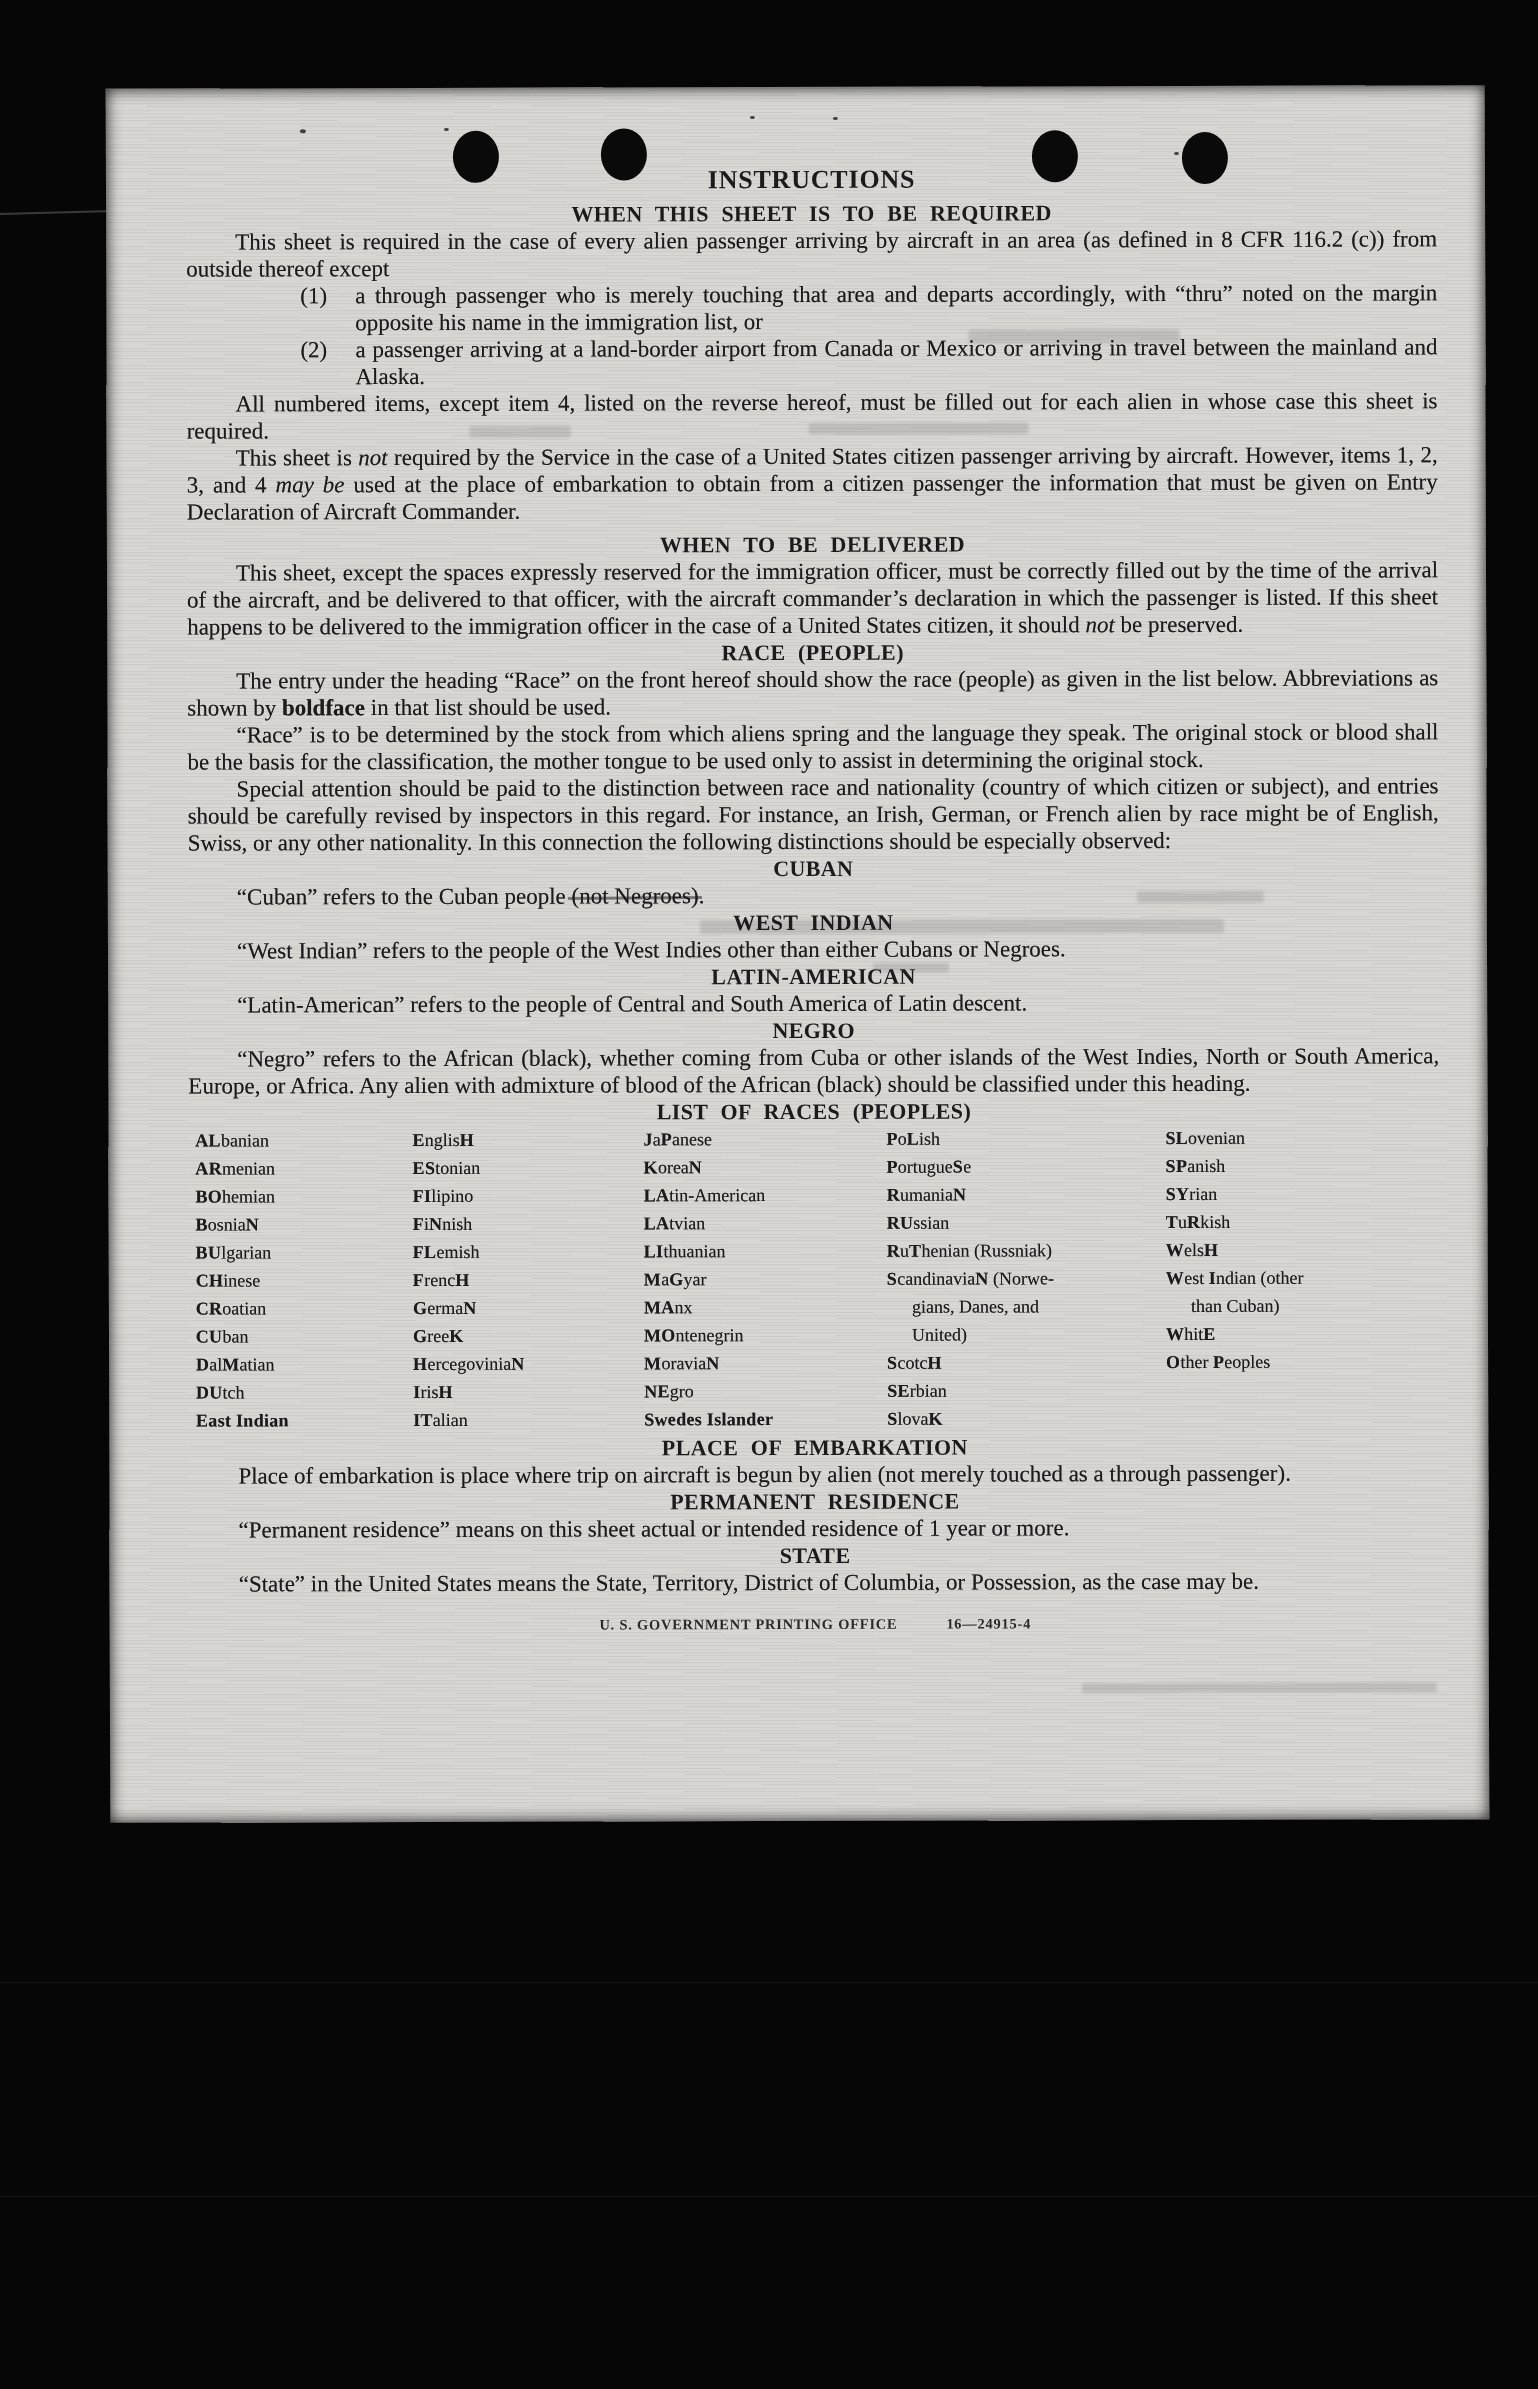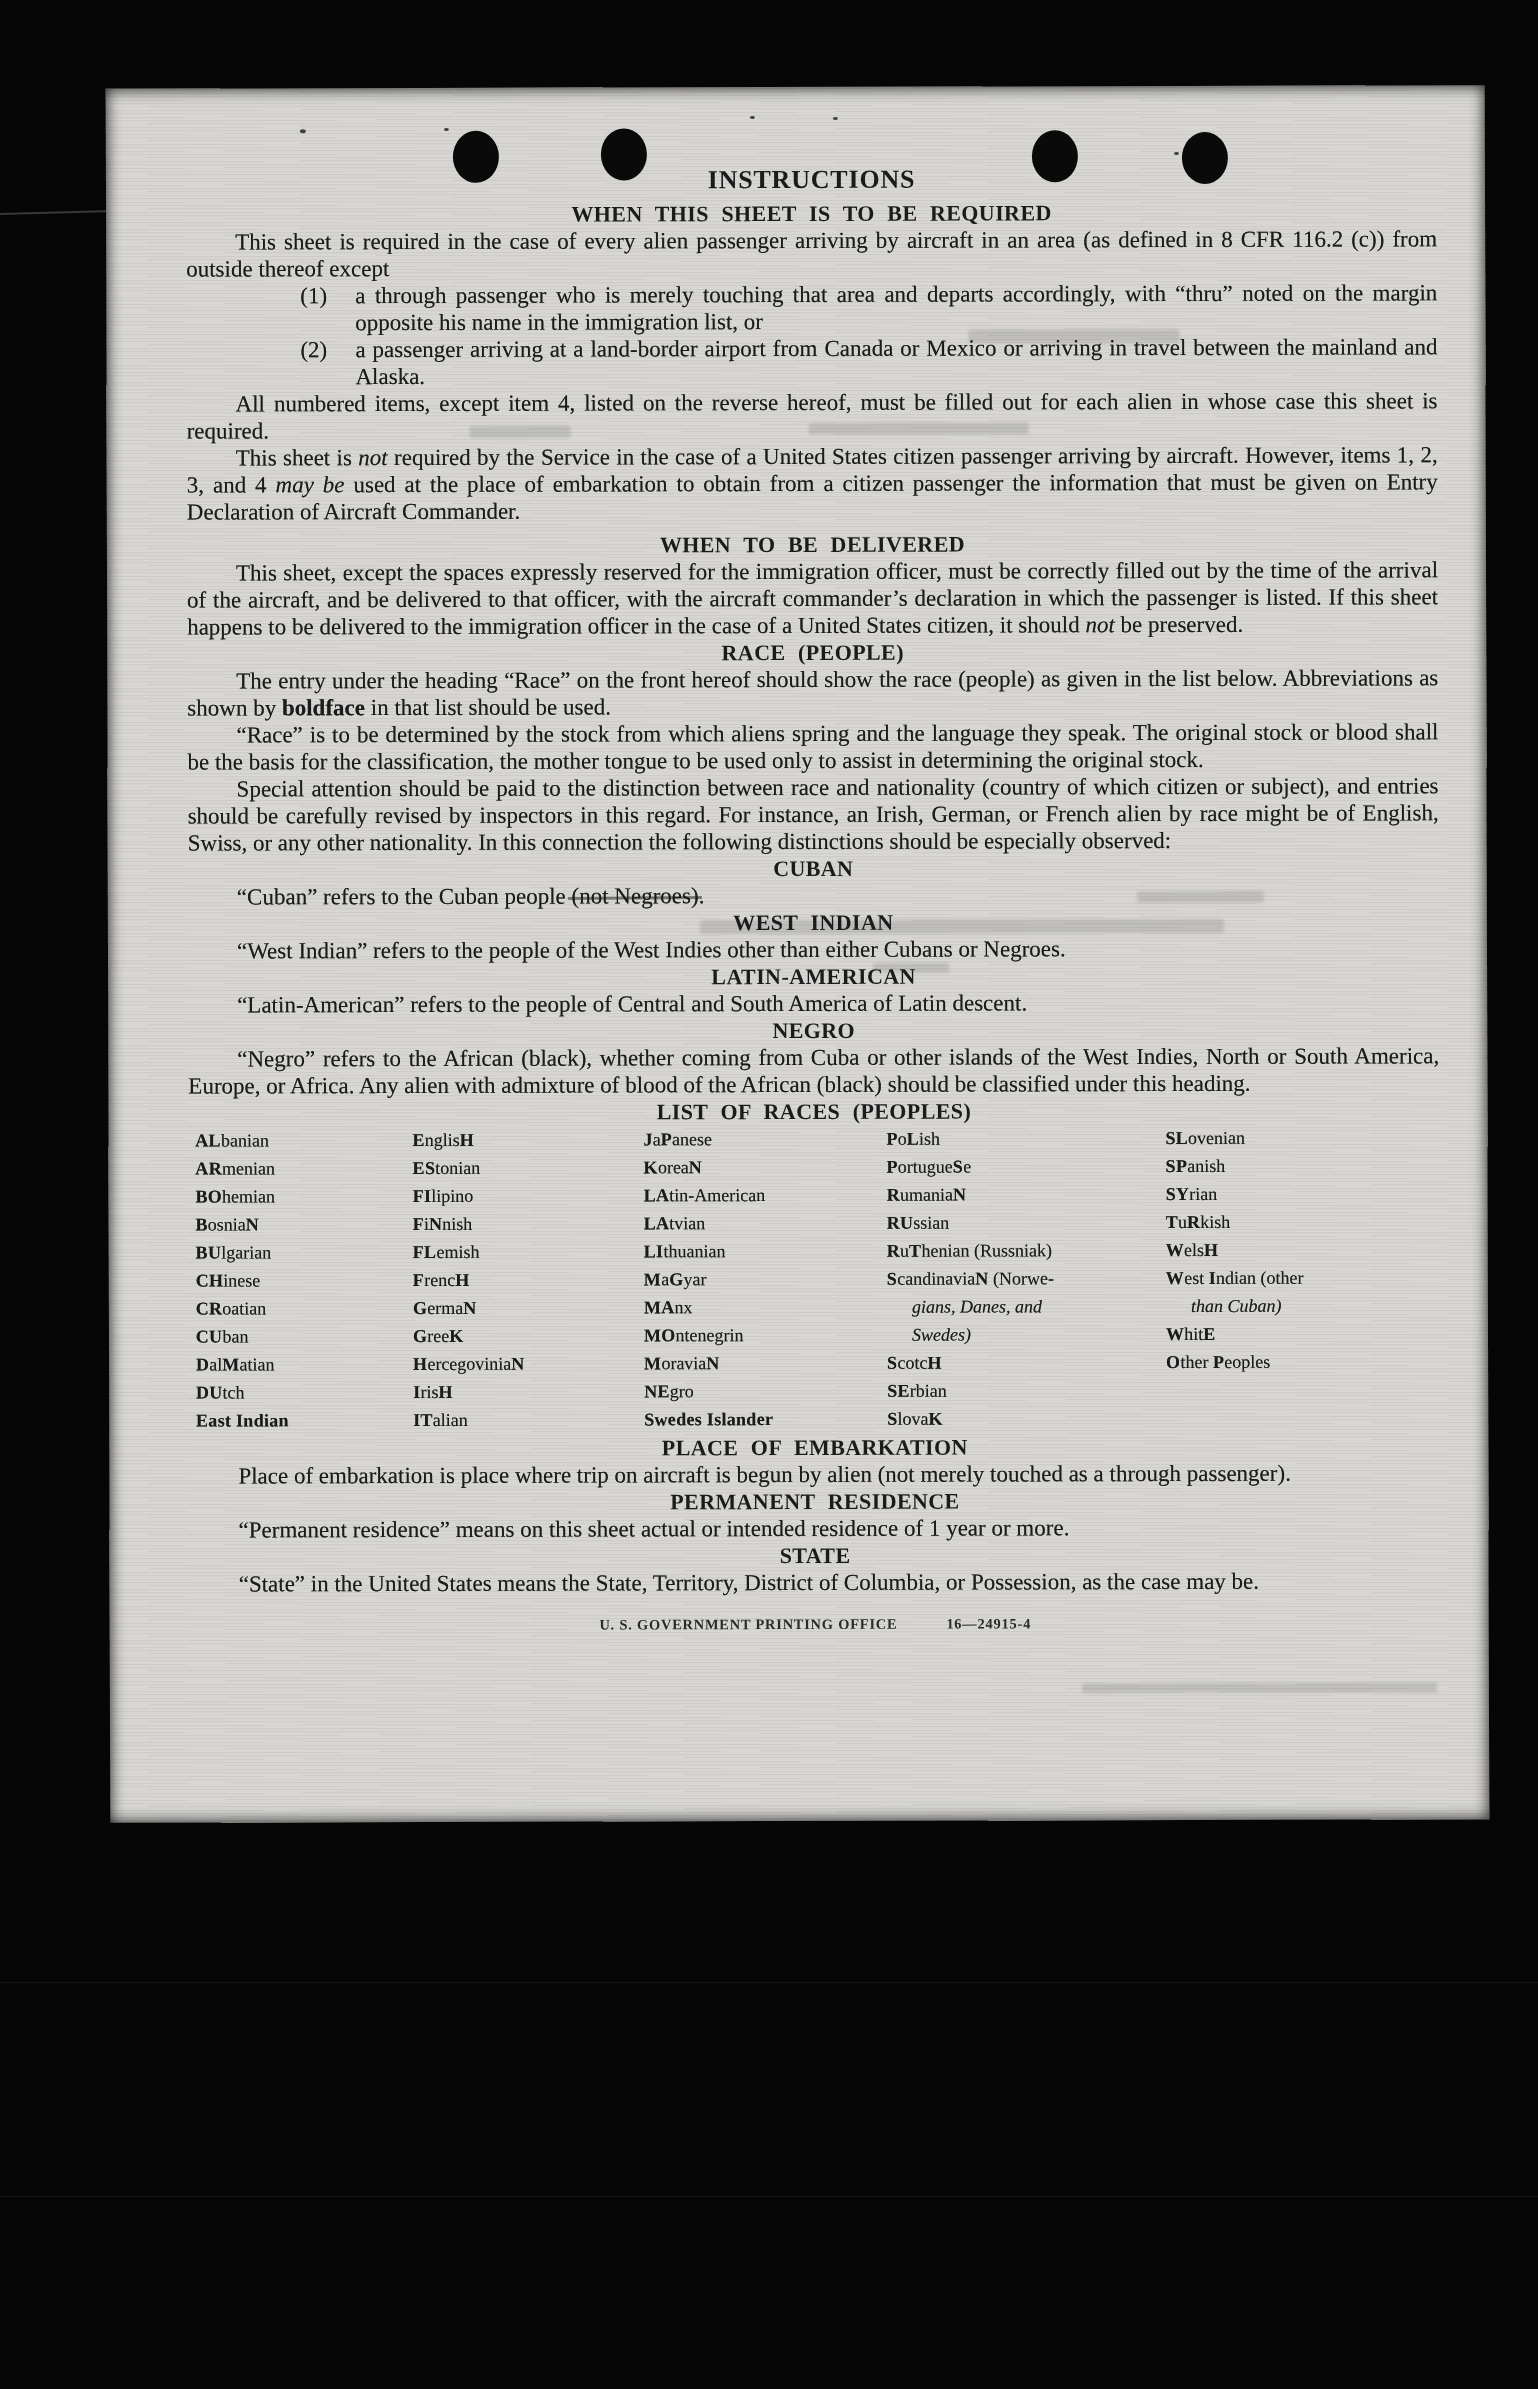--- a/index.html
+++ b/index.html
@@ -23,21 +23,21 @@
   p.body{font-size:23px;line-height:27px;text-align:justify;text-shadow:0 0 0.4px rgba(20,20,20,.55);}
   p.ind{text-indent:49px;}
   .item{display:flex;margin-left:114px;}
   .item .num{flex:0 0 55px;font-size:23px;line-height:27px;text-shadow:0 0 0.4px rgba(20,20,20,.55);}
   .item p{flex:1;}
   .races{position:relative;height:309px;}
   .race-col{position:absolute;top:0;}
   .race-col.c0{left:6.8px;}  .race-col.c1{left:224px;} .race-col.c2{left:455px;}
   .race-col.c3{left:698px;} .race-col.c4{left:977px;}
   .race-entry{font-size:18px;line-height:28px;white-space:nowrap;text-shadow:0 0 0.4px rgba(20,20,20,.55);}
-  .race-entry.cont{padding-left:25px;font-style:italic;}
+  .race-entry.cont{padding-left:25px;}
   .race-entry b{letter-spacing:0.3px;}
   .footer{margin-top:20px;display:flex;justify-content:center;gap:49px;
           font-size:14.4px;font-weight:bold;letter-spacing:0.8px;color:#2a2a2a;line-height:17px;}
   .struck{position:relative;}
   .struck::after{content:"";position:absolute;left:-3.4px;right:-3.4px;top:54%;height:2.5px;
                  background:rgba(25,25,25,.5);transform:rotate(-.3deg);}
   .smudge{position:absolute;background:#1b1b1b;opacity:.12;filter:blur(1.7px);border-radius:2.5px;}
   .speck{position:absolute;background:#111;border-radius:50%;opacity:.75;}
   i{font-style:italic;} b{font-weight:bold;}
 </style>
@@ -151,21 +151,21 @@
             <div class="race-entry"><b>Swedes Islander</b></div>
           </div>
           <div class="race-col c3">
             <div class="race-entry"><b>P</b>o<b>L</b>ish</div>
             <div class="race-entry"><b>P</b>ortugue<b>S</b>e</div>
             <div class="race-entry"><b>R</b>umania<b>N</b></div>
             <div class="race-entry"><b>RU</b>ssian</div>
             <div class="race-entry"><b>R</b>u<b>T</b>henian (Russniak)</div>
             <div class="race-entry"><b>S</b>candinavia<b>N</b> (Norwe-</div>
             <div class="race-entry cont">gians, Danes, and</div>
-            <div class="race-entry cont">Swedes)</div>
+            <div class="race-entry cont">United)</div>
             <div class="race-entry"><b>S</b>cotc<b>H</b></div>
             <div class="race-entry"><b>SE</b>rbian</div>
             <div class="race-entry"><b>S</b>lova<b>K</b></div>
           </div>
           <div class="race-col c4">
             <div class="race-entry"><b>SL</b>ovenian</div>
             <div class="race-entry"><b>SP</b>anish</div>
             <div class="race-entry"><b>SY</b>rian</div>
             <div class="race-entry"><b>T</b>u<b>R</b>kish</div>
             <div class="race-entry"><b>W</b>els<b>H</b></div>

